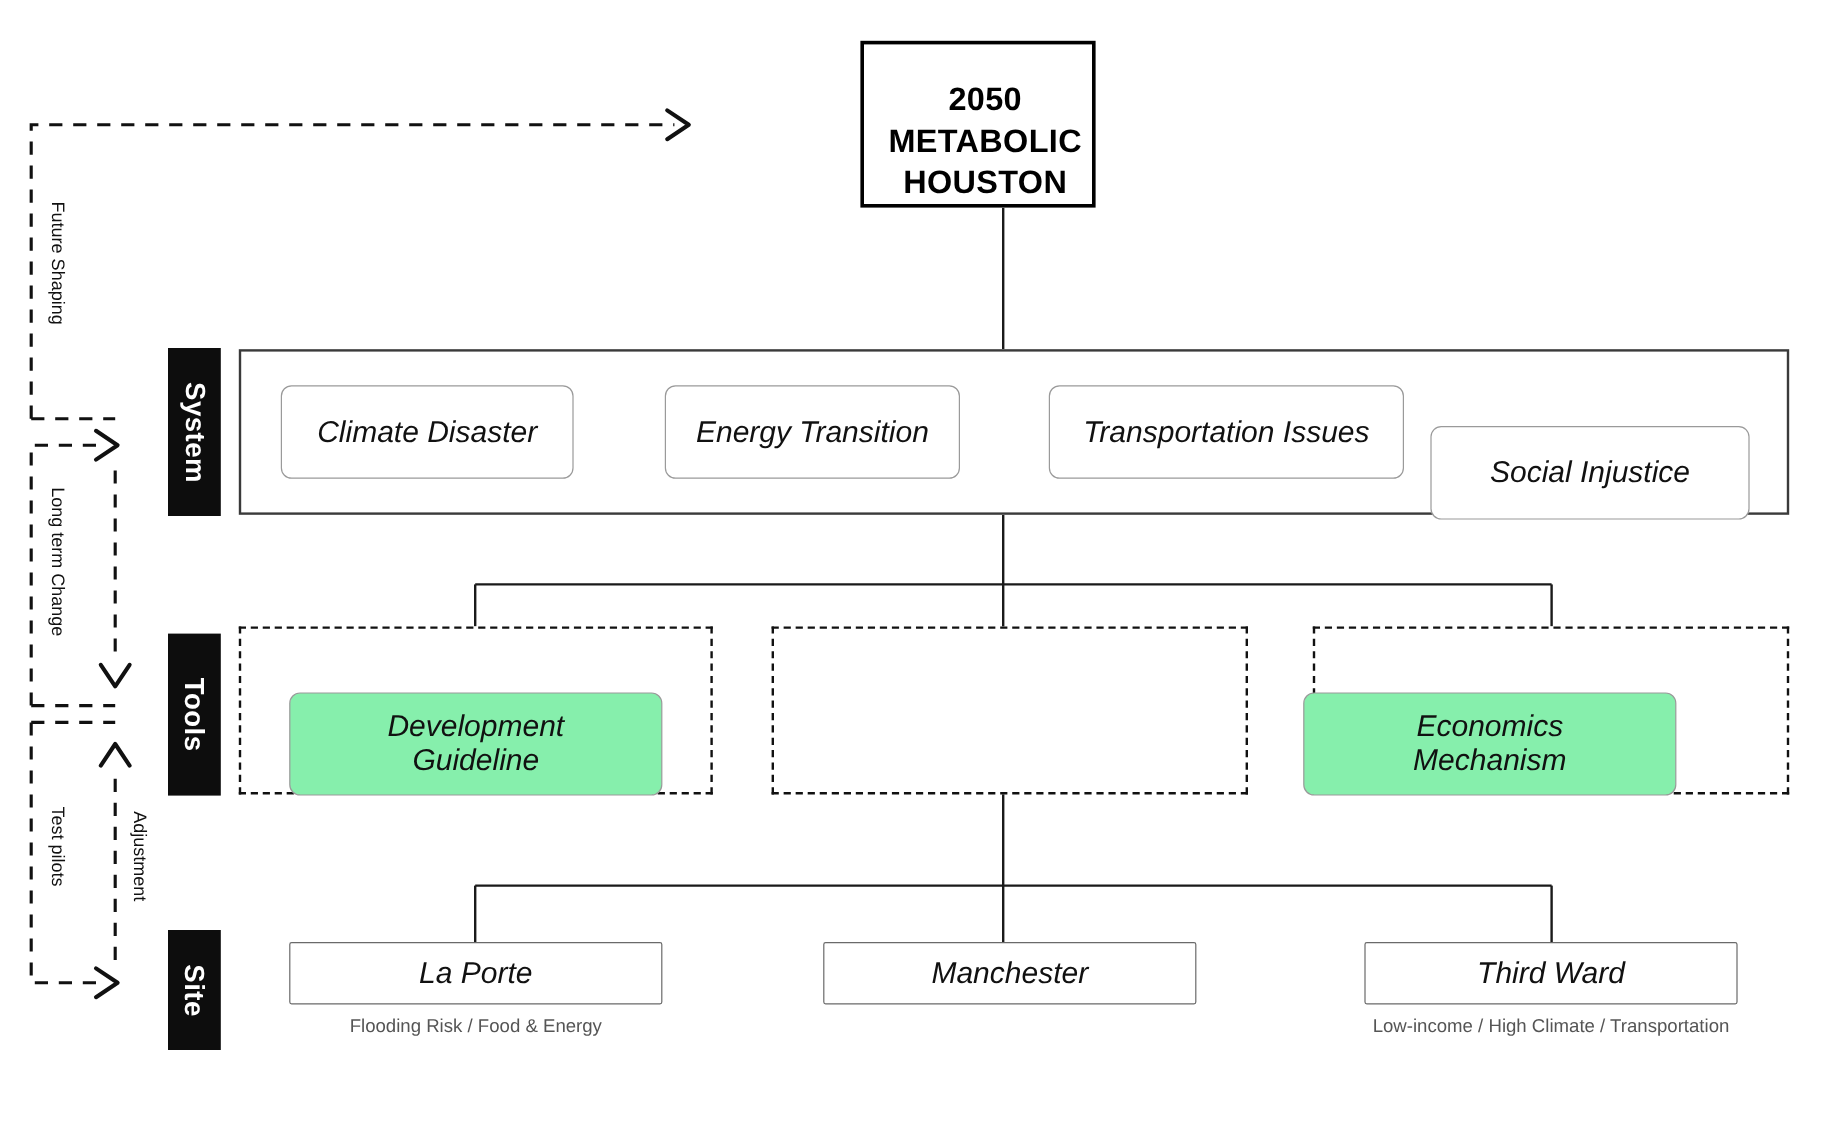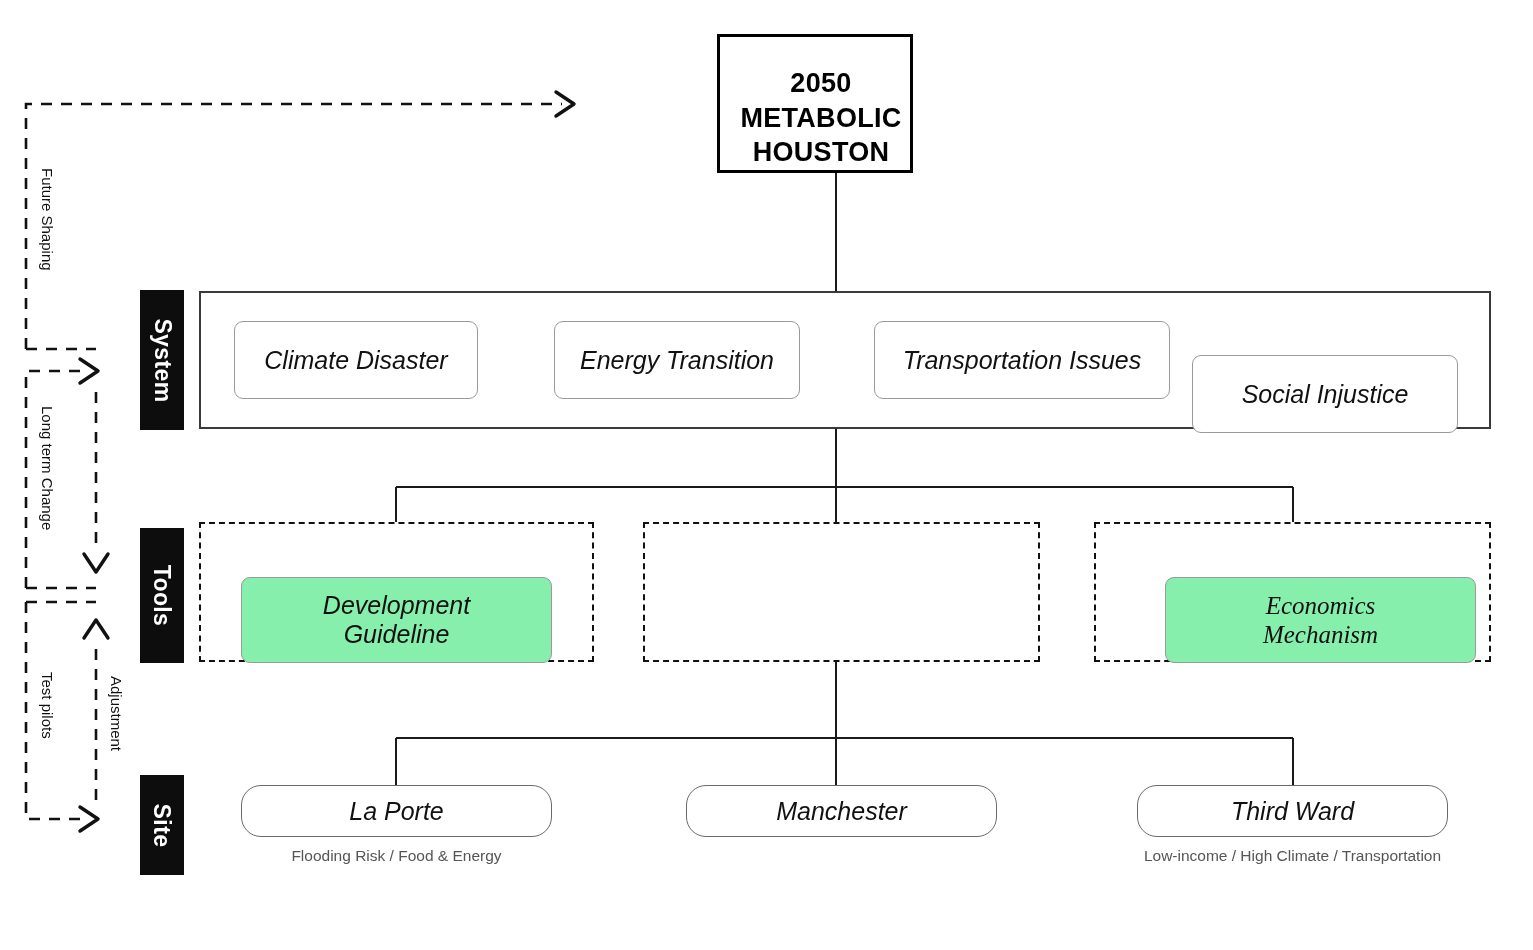--- a/index.html
+++ b/index.html
@@ -135,29 +135,29 @@
   .tools-card span {
     font-style: italic;
     font-size: 25px;
     line-height: 1.18;
     text-align: center;
     color: #111111;
     white-space: pre-line;
   }
   #tools-card-0 { left: 241px; width: 311px; }
   #tools-card-1 { left: 686px; width: 311px; }
-  #tools-card-2 { left: 1165px; width: 311px; font-family: Liberation Serif, serif; }
+  #tools-card-2 { left: 1086px; width: 311px; }
 
   
   .site-card {
     position: absolute;
     top: 785px;
     height: 52px;
     border: 1.4px solid #6a6a6a;
-    border-radius: 20px;
+    border-radius: 2px;
     background: #ffffff;
     display: flex;
     align-items: center;
     justify-content: center;
     box-sizing: border-box;
   }
   .site-card span {
     font-style: italic;
     font-size: 25px;
     color: #111111;

